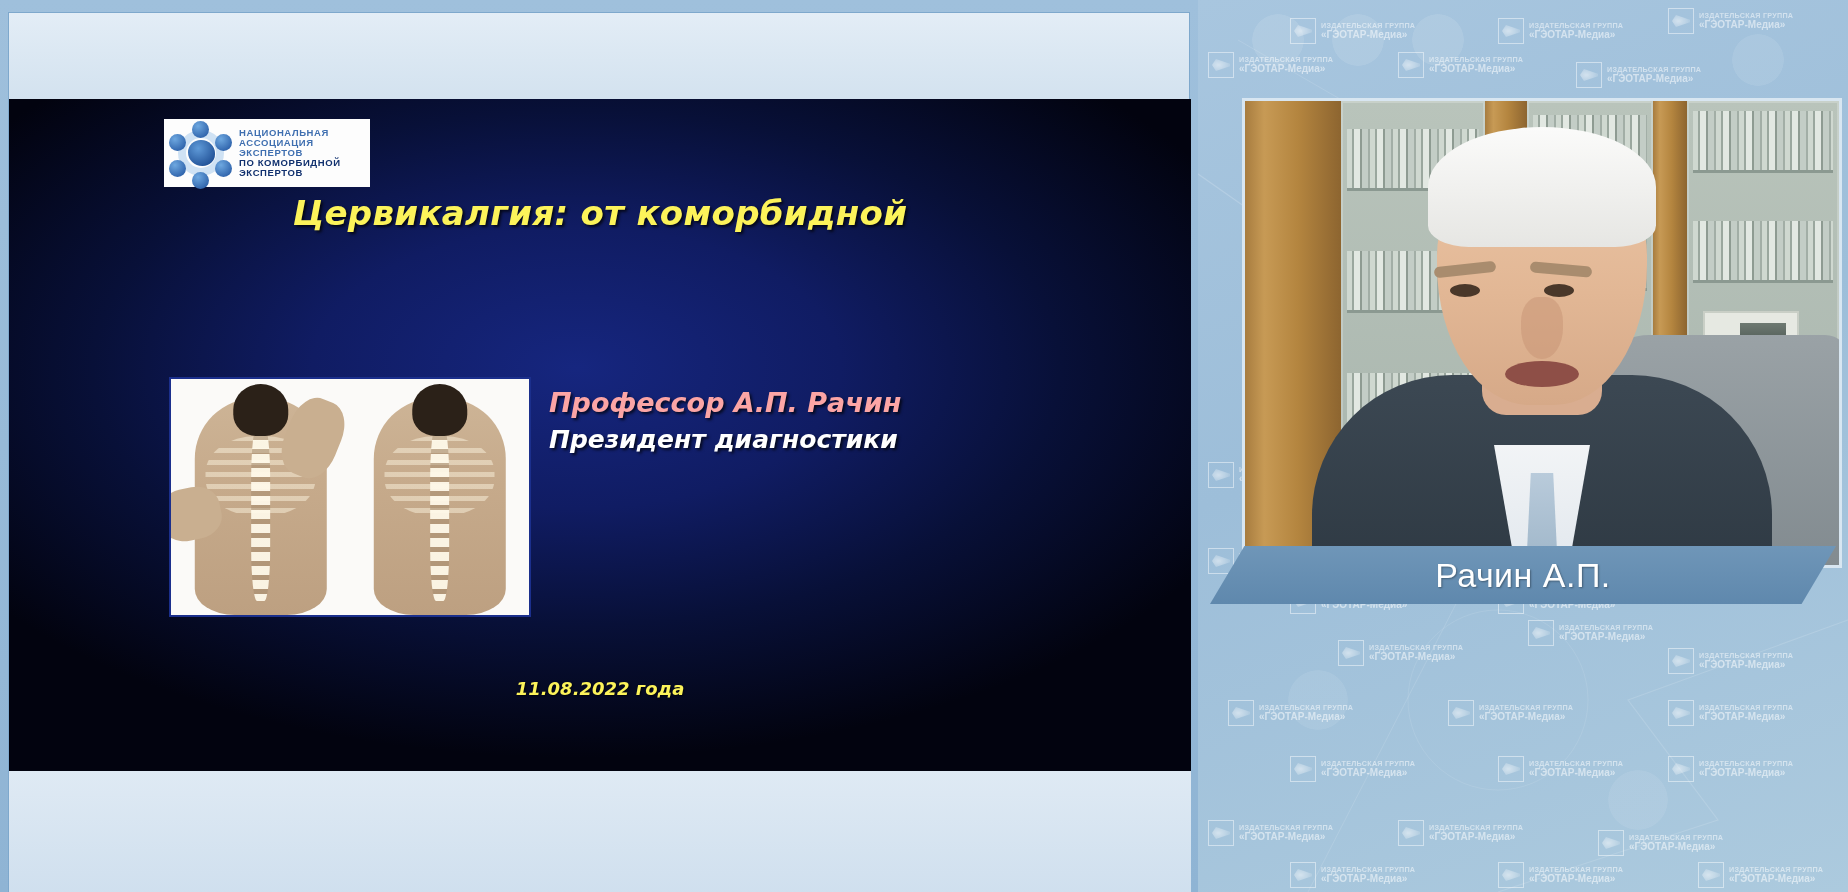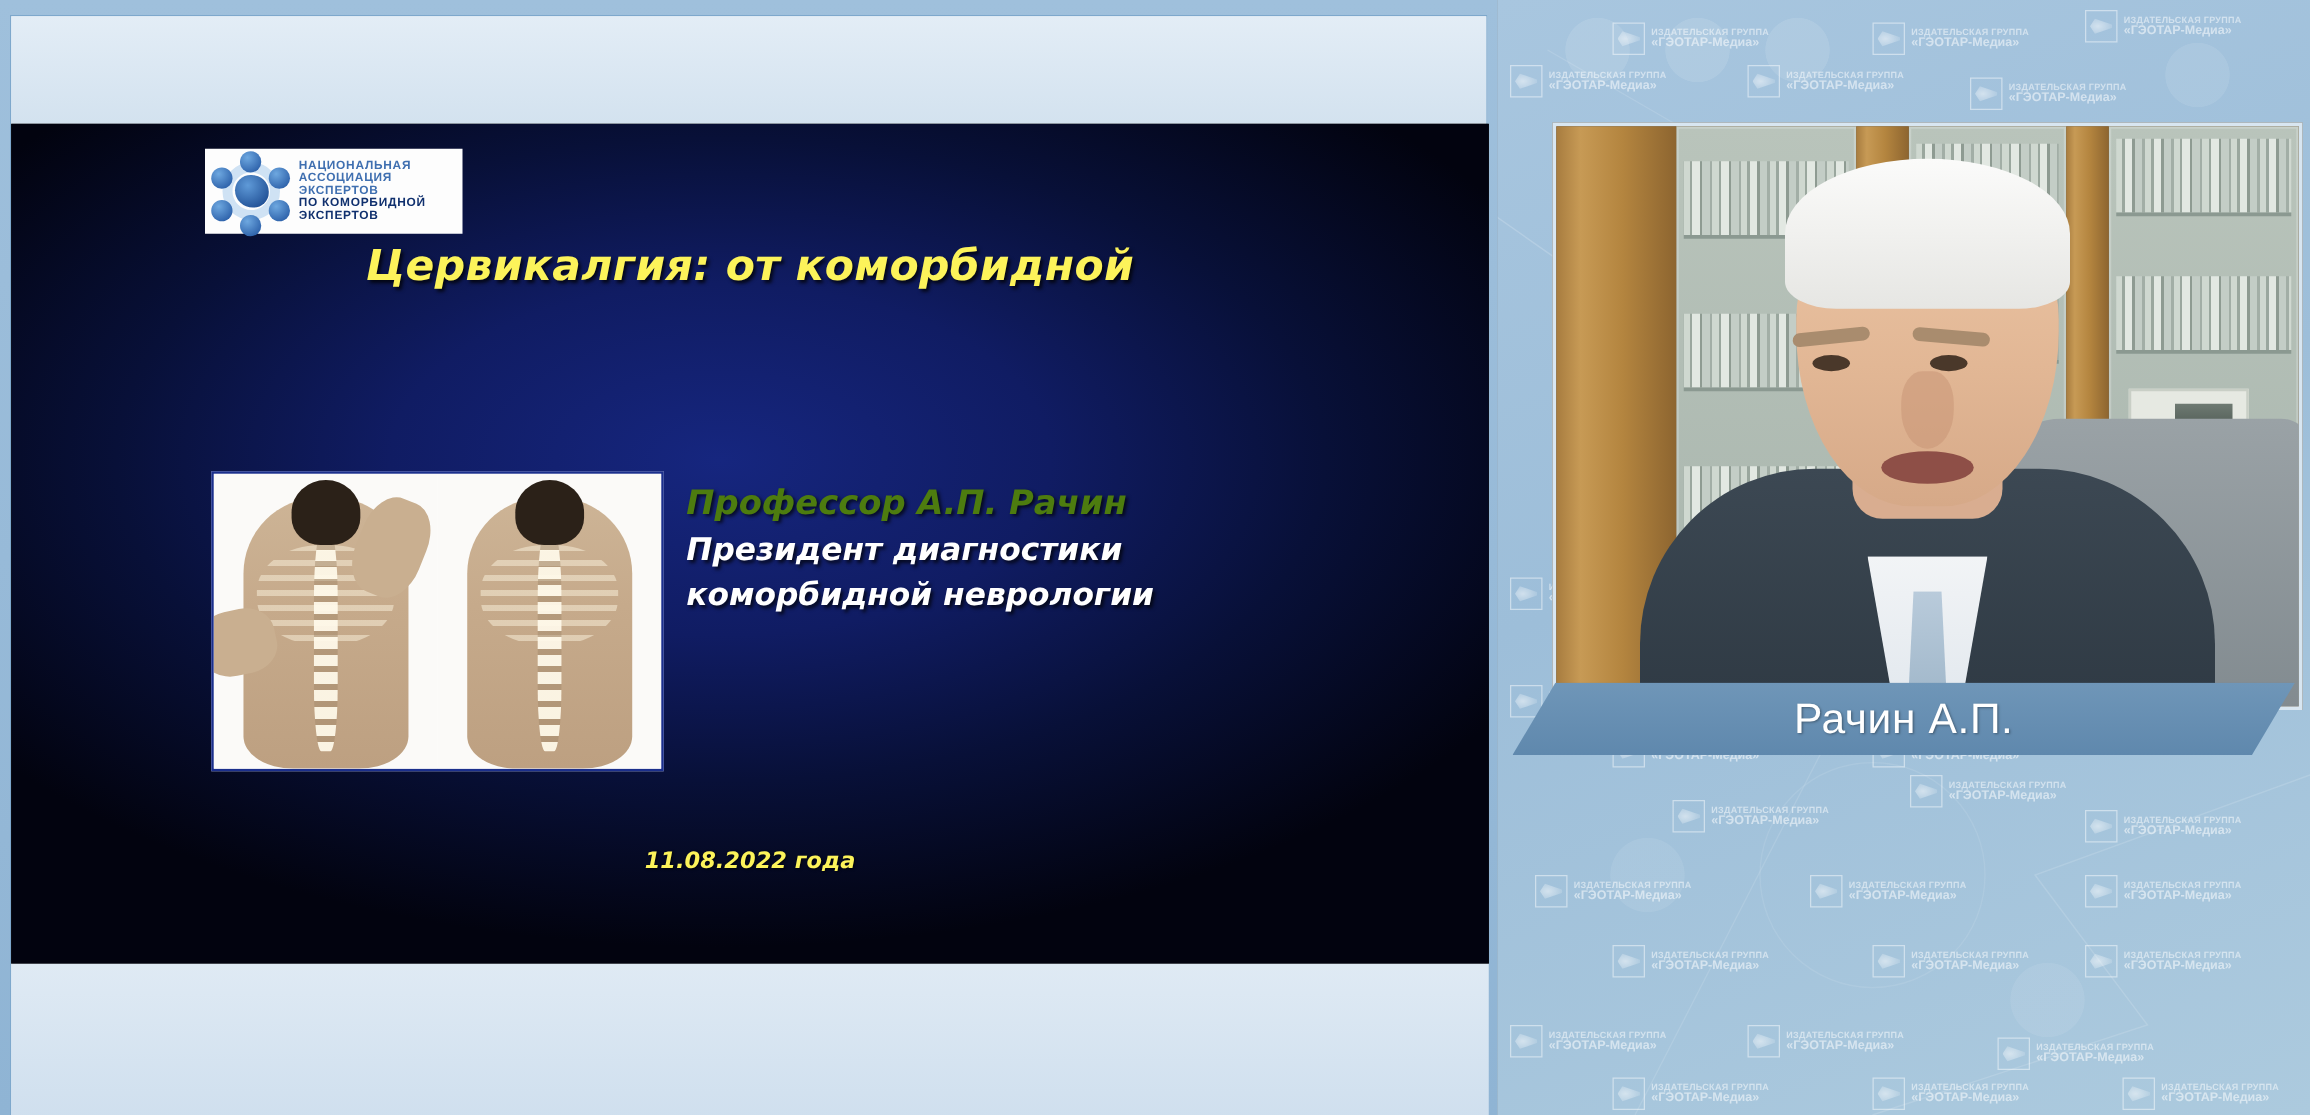--- a/index.html
+++ b/index.html
@@ -134,21 +134,21 @@
   }
   .fig-left .arm-up { right: 6%; top: 8%; width: 30%; height: 34%; transform: rotate(22deg); }
   .fig-left .arm-low { left: -6%; top: 46%; width: 34%; height: 22%; transform: rotate(-12deg); }
 
   
   #speaker-block {
     position: absolute; left: 540px; top: 288px; width: 620px;
     font-family: "DejaVu Sans", sans-serif;
   }
   #speaker-name {
-    color: #4d7c0f; font-size: 27px; font-weight: bold; font-style: italic;
+    color: #fca5a5; font-size: 27px; font-weight: bold; font-style: italic;
     text-shadow: 2px 2px 3px rgba(0,0,0,.7);
     margin-bottom: 4px; white-space: nowrap;
   }
   .speaker-line {
     color: #ffffff; font-size: 25px; font-weight: bold; font-style: italic;
     line-height: 1.43;
     text-shadow: 2px 2px 3px rgba(0,0,0,.7);
     white-space: nowrap;
   }
 
@@ -384,21 +384,20 @@
             <div class="torso"></div>
             <div class="ribs"></div>
             <div class="spine"></div>
             <div class="head"></div>
           </div>
         </div>
 
         <div id="speaker-block">
           <div id="speaker-name">Профессор А.П. Рачин</div>
           <div class="speaker-line">Президент диагностики</div>
-          <div class="speaker-line">коморбидной неврологии</div>
         </div>
 
         <div id="slide-place">
           <span>11.08.2022 года</span>
         </div>
 
       </div>
 
       <div id="slide-bottom"></div>
     </div>

